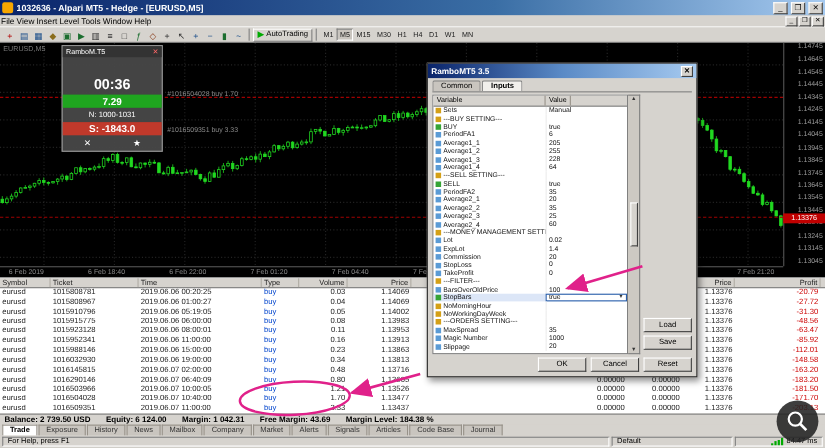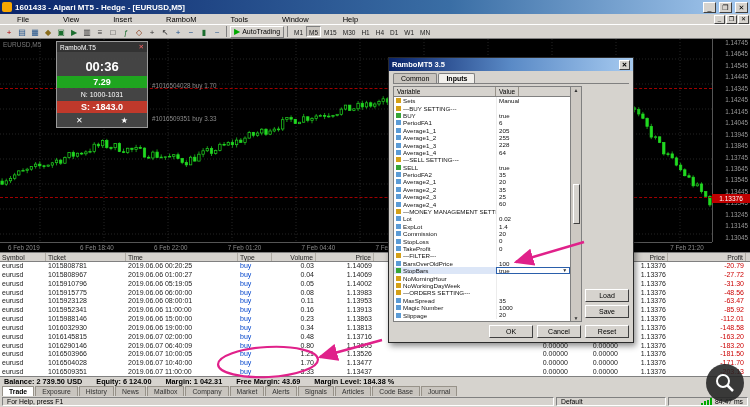--- a/index.html
+++ b/index.html
@@ -7,21 +7,21 @@
   .win{position:relative;width:750px;height:407px;background:#d6d3ce;overflow:hidden;}
 
   
   .titlebar{position:absolute;left:0;top:0;width:750px;height:14px;background:linear-gradient(90deg,#0a246a 0%,#3a6ea5 60%,#a6caf0 100%);color:#fff;display:flex;align-items:center;gap:3px;padding:0 2px;font-size:8px;}
   .app-icon{width:10px;height:10px;background:#f7a600;border-radius:2px;display:inline-block;flex:0 0 auto;}
   .titlebar .t{flex:1;white-space:nowrap;overflow:hidden;font-weight:bold;}
   .win-btn{width:13px;height:11px;background:#d6d3ce;border:1px solid;border-color:#fff #404040 #404040 #fff;color:#000;font-size:7px;line-height:9px;text-align:center;flex:0 0 auto;}
 
   
   .menubar{position:absolute;left:0;top:14px;width:750px;height:11px;background:#d6d3ce;display:flex;align-items:center;font-size:7.5px;border-bottom:1px solid #fff;}
-  .menu-item{padding:0 17px;color:#000;}
+  .menu-item{padding:0 1px;color:#000;}
   .menubar .spacer{flex:1;}
   .child-btn{width:11px;height:9px;background:#d6d3ce;border:1px solid;border-color:#fff #404040 #404040 #fff;font-size:6px;line-height:7px;text-align:center;margin-right:1px;}
 
   
   .toolbar{position:absolute;left:0;top:25px;width:750px;height:14px;background:#d6d3ce;border-bottom:1px solid #808080;display:flex;align-items:center;gap:1px;padding:0 3px;font-size:8px;}
   .tb-icon{width:12px;height:12px;text-align:center;line-height:11px;border:1px solid transparent;}
   .tb-sep{width:1px;height:11px;background:#808080;margin:0 2px;}
   .tb-auto{display:flex;align-items:center;gap:2px;border:1px solid;border-color:#fff #808080 #808080 #fff;padding:0 3px;height:12px;font-size:7px;}
   .tb-auto .tri{color:#0a0;font-size:8px;}
   .tb-tf{font-size:6.5px;padding:0 2px;height:11px;line-height:11px;border:1px solid transparent;color:#222;}
@@ -36,21 +36,21 @@
   .price-tag{position:absolute;right:0;top:155px;width:38px;height:9px;background:#c00000;color:#fff;font-size:6.5px;text-align:center;line-height:9px;z-index:4;}
   .time-scale{position:absolute;left:0;bottom:0;width:712px;height:10px;border-top:1px solid #555;display:flex;justify-content:space-between;align-items:center;padding:0 8px;z-index:3;}
   .t-label{color:#8a8a8a;font-size:6.3px;white-space:nowrap;}
   .hline{position:absolute;left:0;width:712px;border-top:1px dashed #a00000;z-index:2;}
   .order-label{position:absolute;color:#8a8a8a;font-size:6.3px;z-index:2;white-space:nowrap;}
 
   
   .ov{position:absolute;left:56px;top:2px;width:92px;background:rgba(72,72,72,.94);border:1px solid #9a9a9a;z-index:5;color:#fff;}
   .ov-title{display:flex;justify-content:space-between;align-items:center;background:#333;font-size:6.5px;padding:1px 3px;}
   .ov-close{color:#f66;font-size:6.5px;}
-  .ov-timer{font-size:13px;font-weight:bold;text-align:center;padding:7px 0 2px;}
+  .ov-timer{font-size:13px;font-weight:bold;text-align:center;padding:17px 0 2px;}
   .ov-pips{background:#1fa51f;color:#fff;font-size:9px;font-weight:bold;text-align:center;padding:1px 0;}
   .ov-n{font-size:7px;text-align:center;padding:3px 0;}
   .ov-s{background:#c0392b;font-size:9px;font-weight:bold;text-align:center;padding:1px 0;}
   .ov-icons{display:flex;justify-content:space-around;padding:3px 0 2px;font-size:8px;}
 
   
   .deals{position:absolute;left:0;top:252px;width:750px;height:124px;background:#fff;border-top:1px solid #808080;}
   .deal-head,.deal-row{display:grid;grid-template-columns:46px 80px 112px 34px 44px 58px 146px 50px 50px 48px 78px;}
   .deal-head{height:9px;background:#d6d3ce;border-bottom:1px solid #808080;}
   .deal-head .cell{font-size:6.8px;color:#222;border-right:1px solid #b0aca4;padding:0 2px;line-height:9px;overflow:hidden;}
@@ -113,32 +113,32 @@
   
   .magnifier{position:absolute;right:6px;bottom:5px;width:38px;height:38px;border-radius:50%;background:rgba(35,35,35,.88);z-index:10;display:flex;align-items:center;justify-content:center;}
 </style>
 </head>
 <body>
 
 <div class="win">
 
   <div class="titlebar">
     <span class="app-icon"></span>
-    <span class="t">1601433 - Alpari MT5 - Hedge - [EURUSD,M5]</span>
+    <span class="t">1032636 - Alpari MT5 - Hedge - [EURUSD,M5]</span>
     <span class="win-btn">_</span>
     <span class="win-btn">❐</span>
     <span class="win-btn">✕</span>
   </div>
 
   <div class="menubar">
     <span id="menu-items" style="display:flex">
         <span class="menu-item">File</span>
         <span class="menu-item">View</span>
         <span class="menu-item">Insert</span>
-        <span class="menu-item">RamboM</span>
+        <span class="menu-item">Level</span>
         <span class="menu-item">Tools</span>
         <span class="menu-item">Window</span>
         <span class="menu-item">Help</span>
       </span>
     <span class="spacer"></span>
     <span class="child-btn">_</span>
     <span class="child-btn">❐</span>
     <span class="child-btn">✕</span>
   </div>
 

